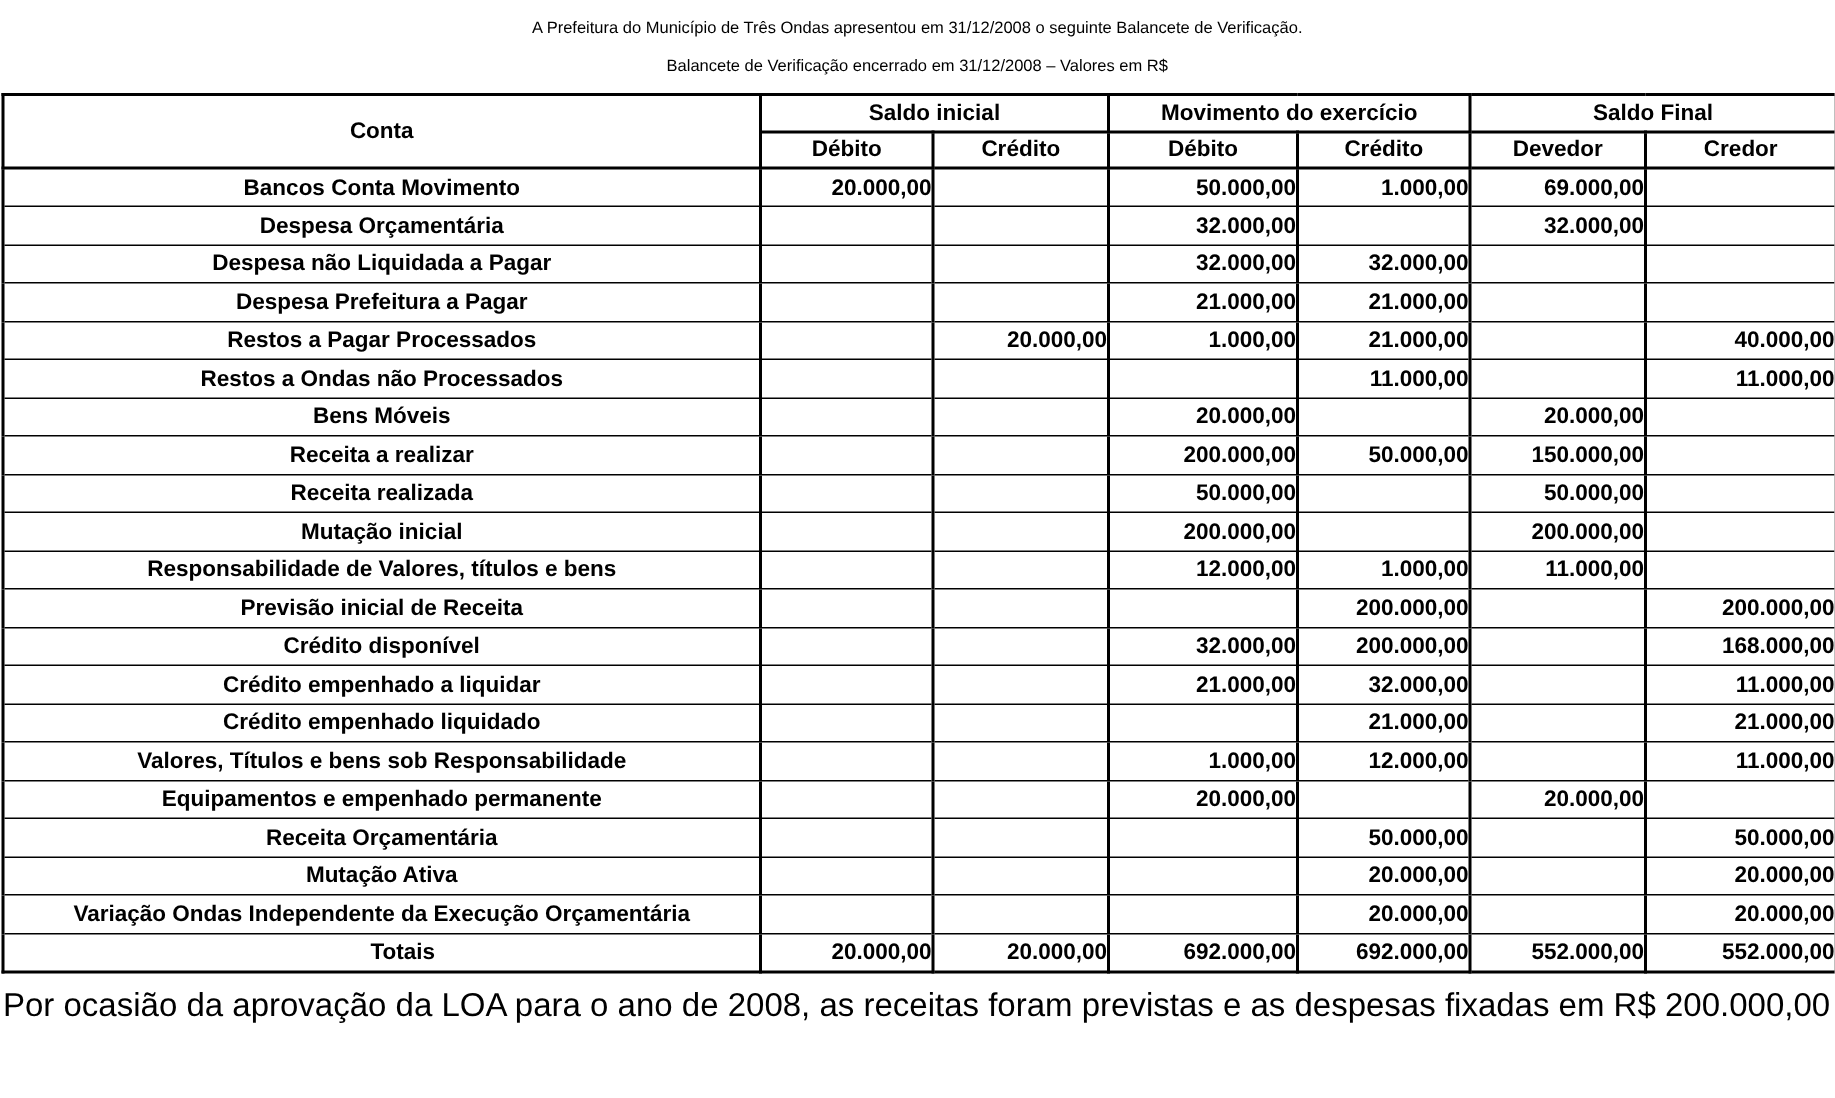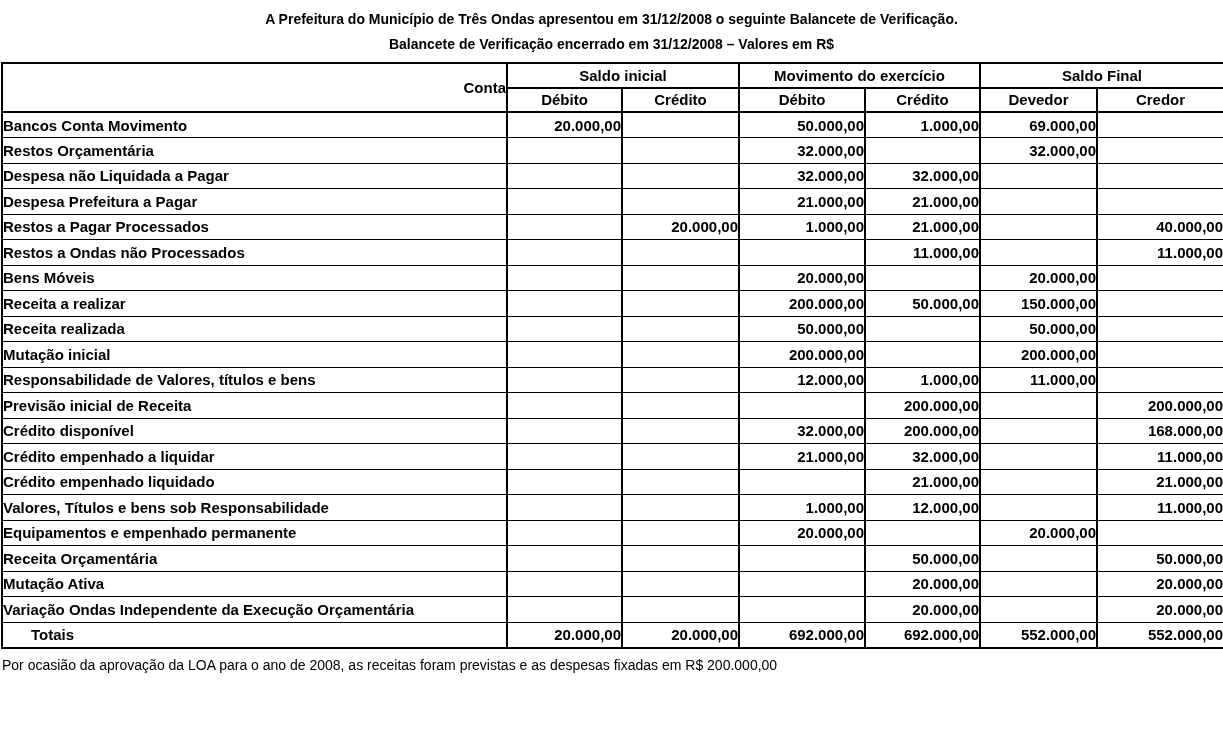--- a/index.html
+++ b/index.html
@@ -14,22 +14,22 @@
     width: 1223px;
     height: 732px;
     box-sizing: border-box;
     overflow: hidden;
   }
   .titles {
     text-align: center;
     padding-top: 7px;
   }
   .title-line {
-    font-size: 14px;
-    font-weight: bold;
+    font-size: 11px;
+    font-weight: normal;
     line-height: 25px;
     white-space: nowrap;
   }
   table.balancete {
     border-collapse: collapse;
     table-layout: fixed;
     width: 1222px;
     margin: 5px 0 0 1px;
   }
   table.balancete th,
@@ -44,36 +44,36 @@
   }
   table.balancete td { border-top-width: 1.5px; border-bottom-width: 1.5px; }
   table.balancete tr:last-child td { border-bottom-width: 2px; padding-left: 28px; }
   th.group, th.sub {
     text-align: center;
     height: 24.5px;
     font-size: 15.5px;
     margin-top: 28px;
   }
   th.conta-head {
-    text-align: right;
+    text-align: center;
     font-size: 15.5px;
     vertical-align: middle;
   }
   td.conta {
-    text-align: left;
+    text-align: center;
     padding-left: 6px;
     height: 25.5px;
   }
   td.num {
     text-align: right;
     padding-right: 8px;
     height: 25.5px;
   }
   .footer-note {
-    font-size: 14px;
+    font-size: 22px;
     font-weight: normal;
     padding: 8px 0 0 2px;
     white-space: nowrap;
   }
 </style>
 </head>
 <body>
 
 <div class="page">
 
@@ -112,21 +112,21 @@
         <tr>
           <td class="conta">Bancos Conta Movimento</td>
           <td class="num">20.000,00</td>
           <td class="num"></td>
           <td class="num">50.000,00</td>
           <td class="num">1.000,00</td>
           <td class="num">69.000,00</td>
           <td class="num"></td>
         </tr>
         <tr>
-          <td class="conta">Restos Orçamentária</td>
+          <td class="conta">Despesa Orçamentária</td>
           <td class="num"></td>
           <td class="num"></td>
           <td class="num">32.000,00</td>
           <td class="num"></td>
           <td class="num">32.000,00</td>
           <td class="num"></td>
         </tr>
         <tr>
           <td class="conta">Despesa não Liquidada a Pagar</td>
           <td class="num"></td>

